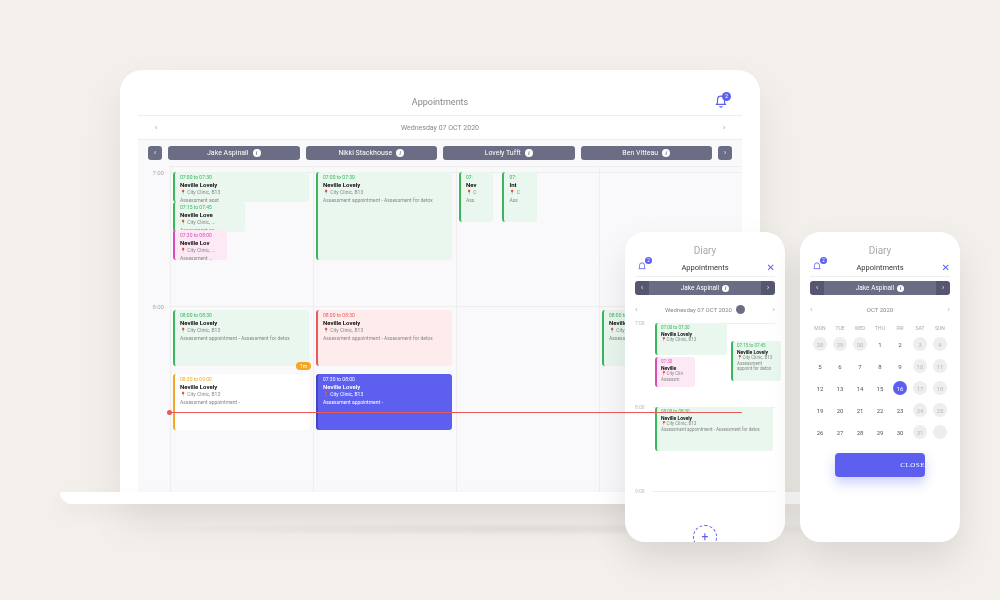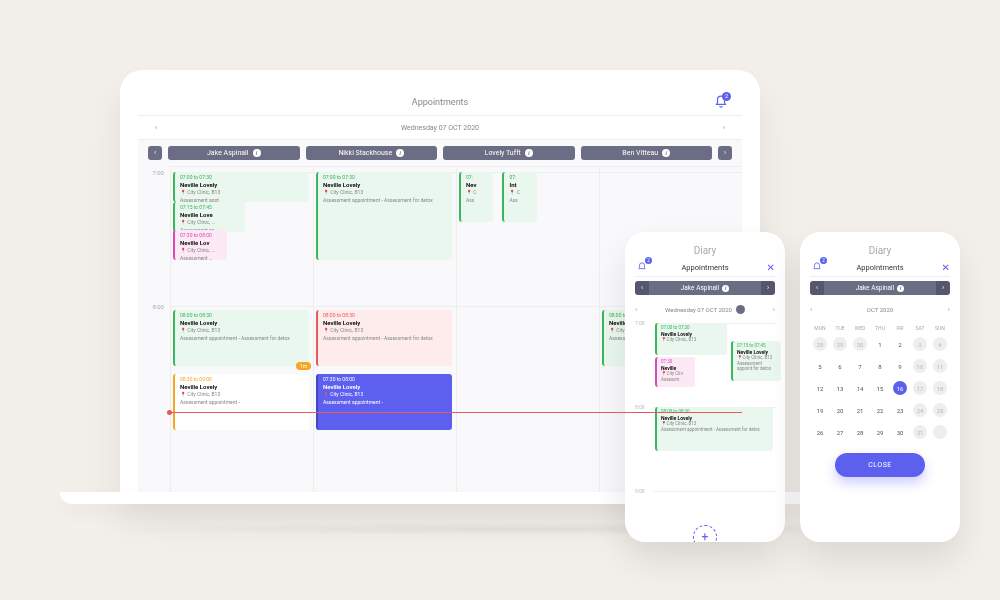--- a/index.html
+++ b/index.html
@@ -416,27 +416,28 @@
 }
 .cal-cell.today span {
   background: #5d5fef; color: #fff;
 }
 .close-btn {
   margin: 12px auto 0;
   width: 90px;
   height: 24px;
   background: #5d5fef;
   color: #fff;
-  border-radius: 12px;
-  display: flex;
-  align-items: center;
-  justify-content: center;
+  border-radius: 4px;
+  display: flex;
+  align-items: center;
+  justify-content: flex-end;
   font-size: 7px;
   letter-spacing: 0.5px;
   box-shadow: 0 6px 12px rgba(93,95,239,0.3);
+  font-family: Liberation Serif, serif;
 }
 
 .floor-shadow{
   position:absolute;
   left:80px; right:30px; top:522px; height:14px;
   background: radial-gradient(ellipse at center, rgba(0,0,0,0.06), transparent 70%);
 }
 </style>
 </head>
 <body>

